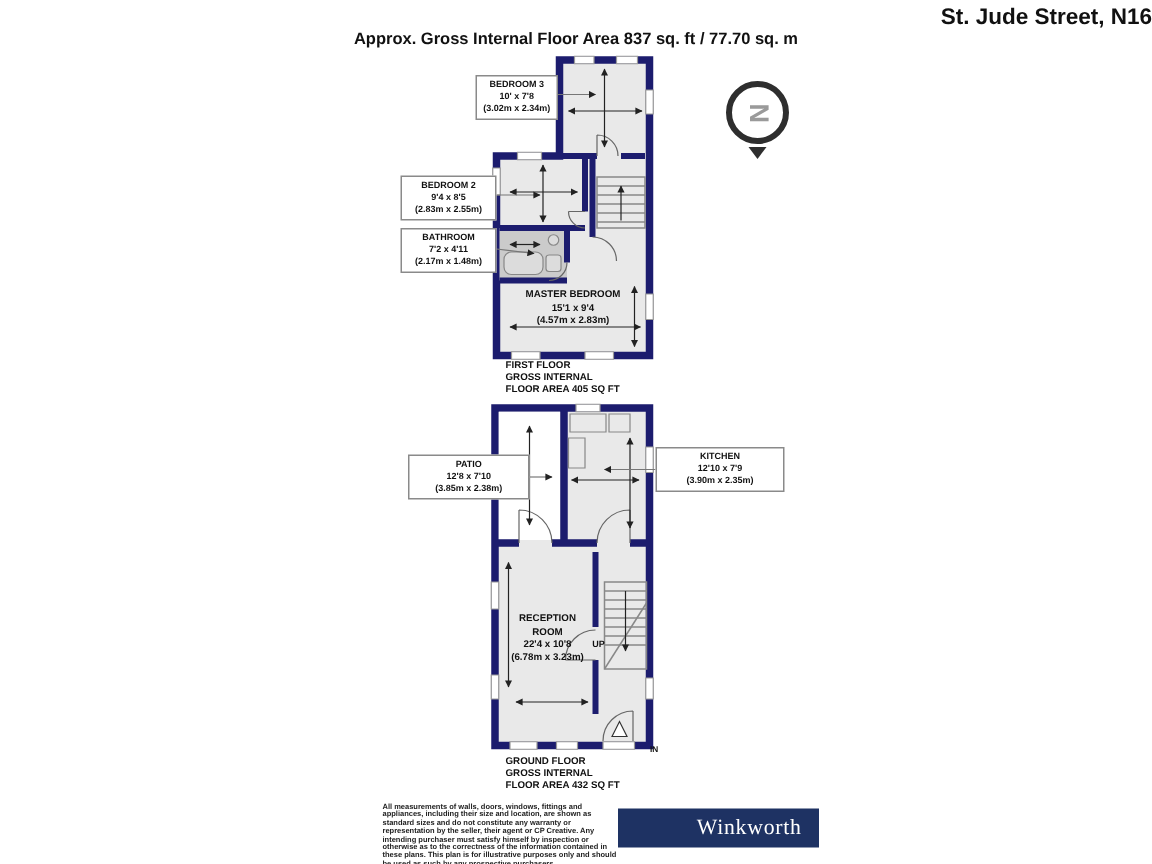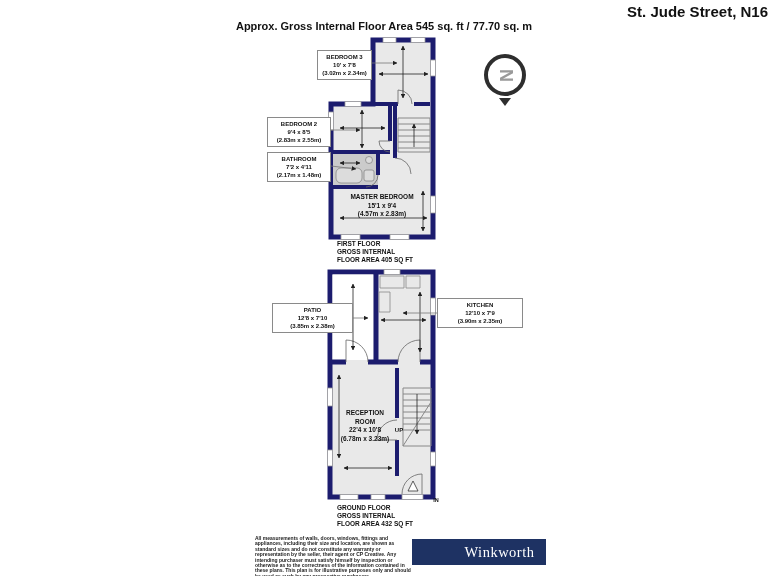--- a/index.html
+++ b/index.html
@@ -28,21 +28,21 @@
         font-family:"Liberation Serif", serif;font-size:14.5px;letter-spacing:0.5px;padding-left:41px;}
   svg{position:absolute;left:0;top:0;z-index:1;}
   svg *{vector-effect:non-scaling-stroke;}
 </style>
 </head>
 <body>
 
 <div class="page">
 
   <div class="title">St. Jude Street, N16</div>
-  <div class="subtitle">Approx. Gross Internal Floor Area 545 sq. ft / 77.70 sq. m</div>
+  <div class="subtitle">Approx. Gross Internal Floor Area 837 sq. ft / 77.70 sq. m</div>
 
   <svg width="768" height="576" viewBox="0 0 768 576">
     <defs>
       <marker id="mA" viewBox="0 0 6 6" markerWidth="6" markerHeight="6" refX="5.5" refY="3" orient="auto-start-reverse">
         <path d="M0 0 L6 3 L0 6 Z" fill="#222"></path>
       </marker>
     </defs>
 
     <g>
       <path d="M373 40 H433 V237 H331 V104 H373 Z" fill="#e9e9e9" stroke="#1c1c6e" stroke-width="5"></path>

